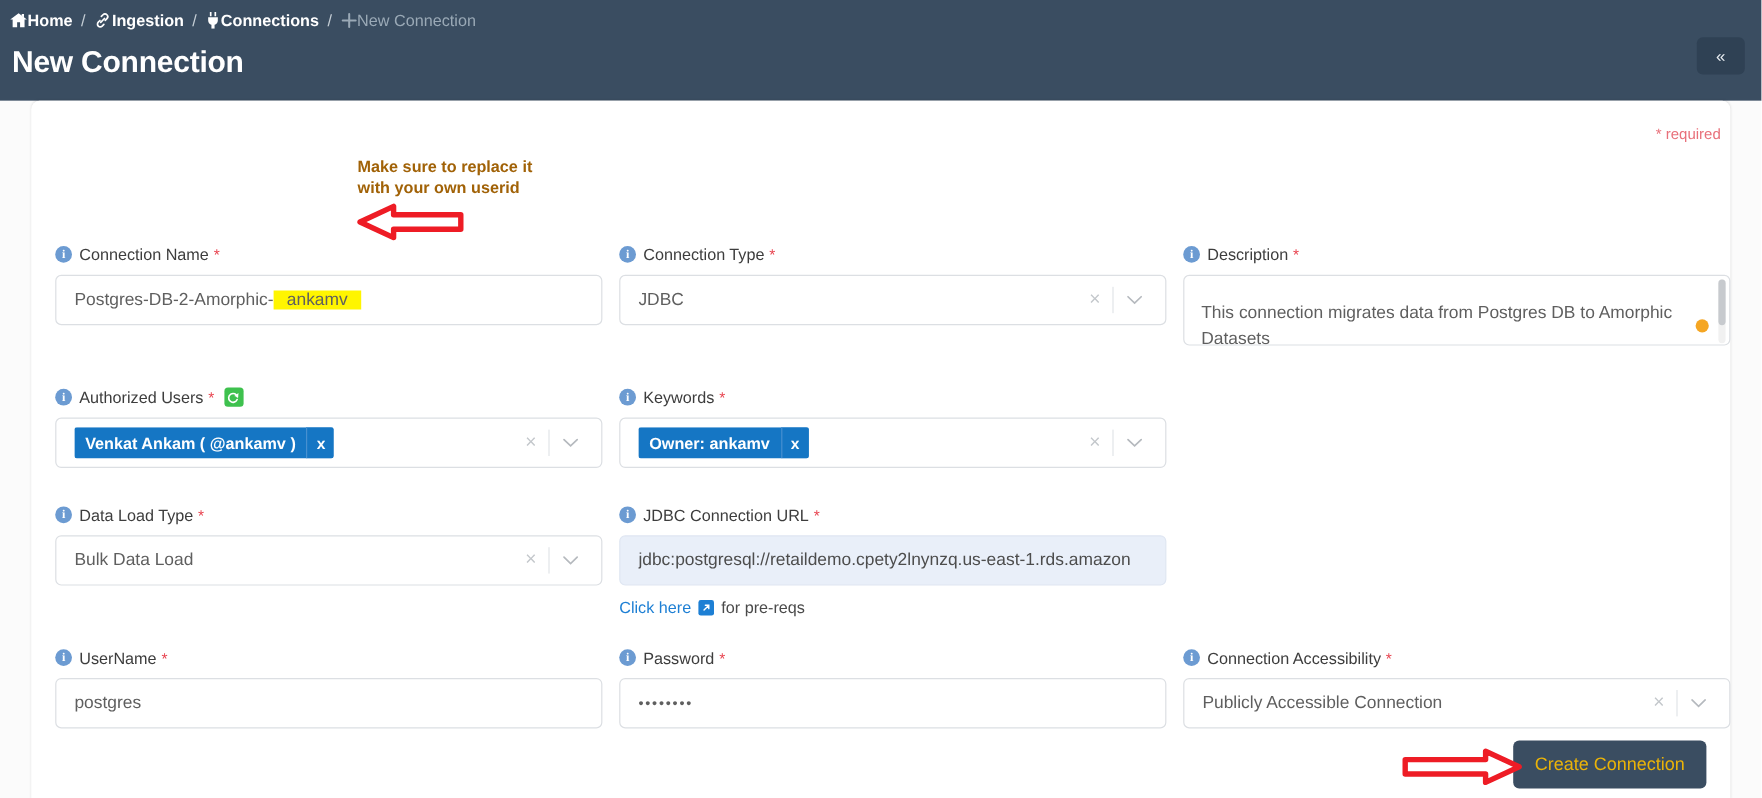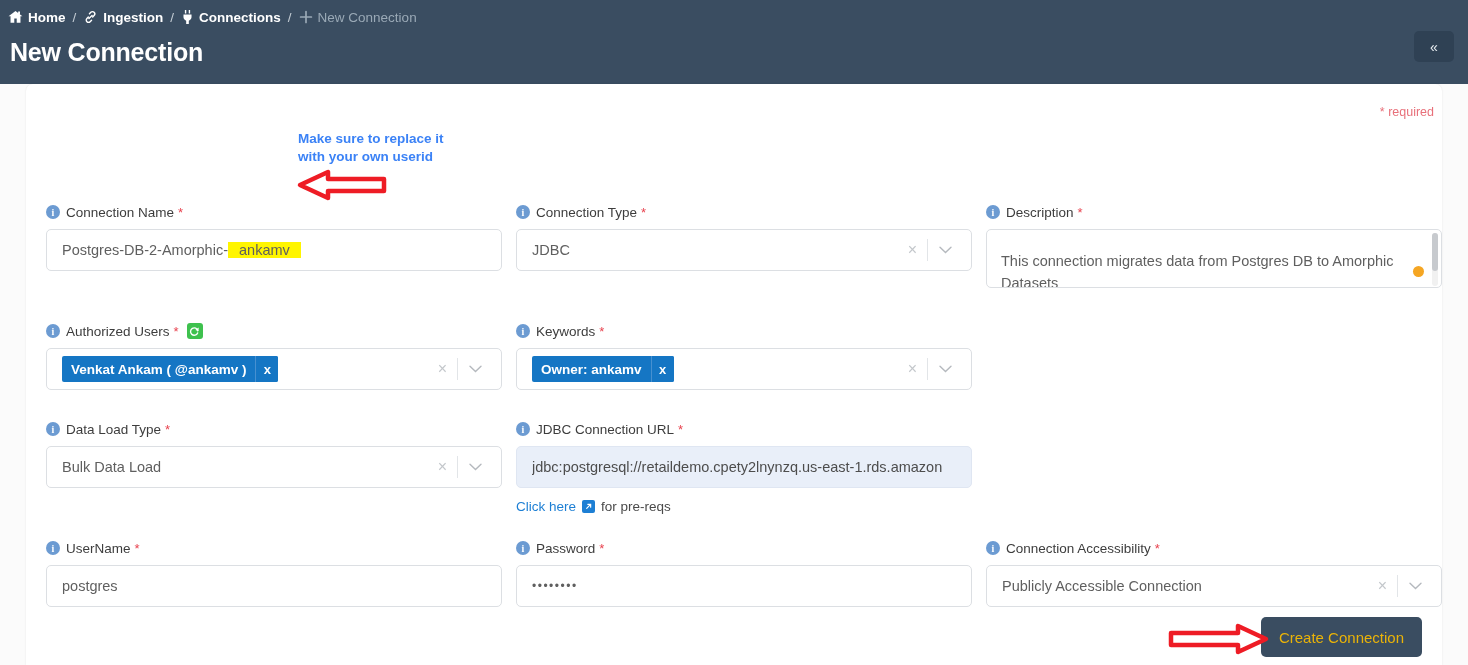--- a/index.html
+++ b/index.html
@@ -23,21 +23,20 @@
   .breadcrumb {
     display: flex;
     align-items: center;
     font-size: 13.5px;
     height: 20px;
     gap: 0px;
   }
   .crumb {
     display: inline-flex;
     align-items: center;
-    gap: 5px;
     font-weight: bold;
     color: #ffffff;
     white-space: nowrap;
   }
   .crumb.muted { color: #9aa9b6; font-weight: normal; }
   .crumb-sep {
     color: #c4cdd5;
     padding: 0 7px 0 7px;
     font-weight: normal;
   }
@@ -282,21 +281,21 @@
   #row1 { top: 118px; }
   #row2 { top: 237px; }
   #row3 { top: 335px; }
   #row4 { top: 454px; }
 
   
   .annot-text {
     position: absolute;
     left: 298px;
     top: 130px;
-    color: #3b82f6;
+    color: #a16207;
     font-weight: bold;
     font-size: 13.5px;
     line-height: 1.35;
     width: 180px;
   }
   .hl { background: #fff500; color: #5f5f5f; padding: 1px 11px; }
 
   .arrow-left, .arrow-right {
     position: absolute;
   }

